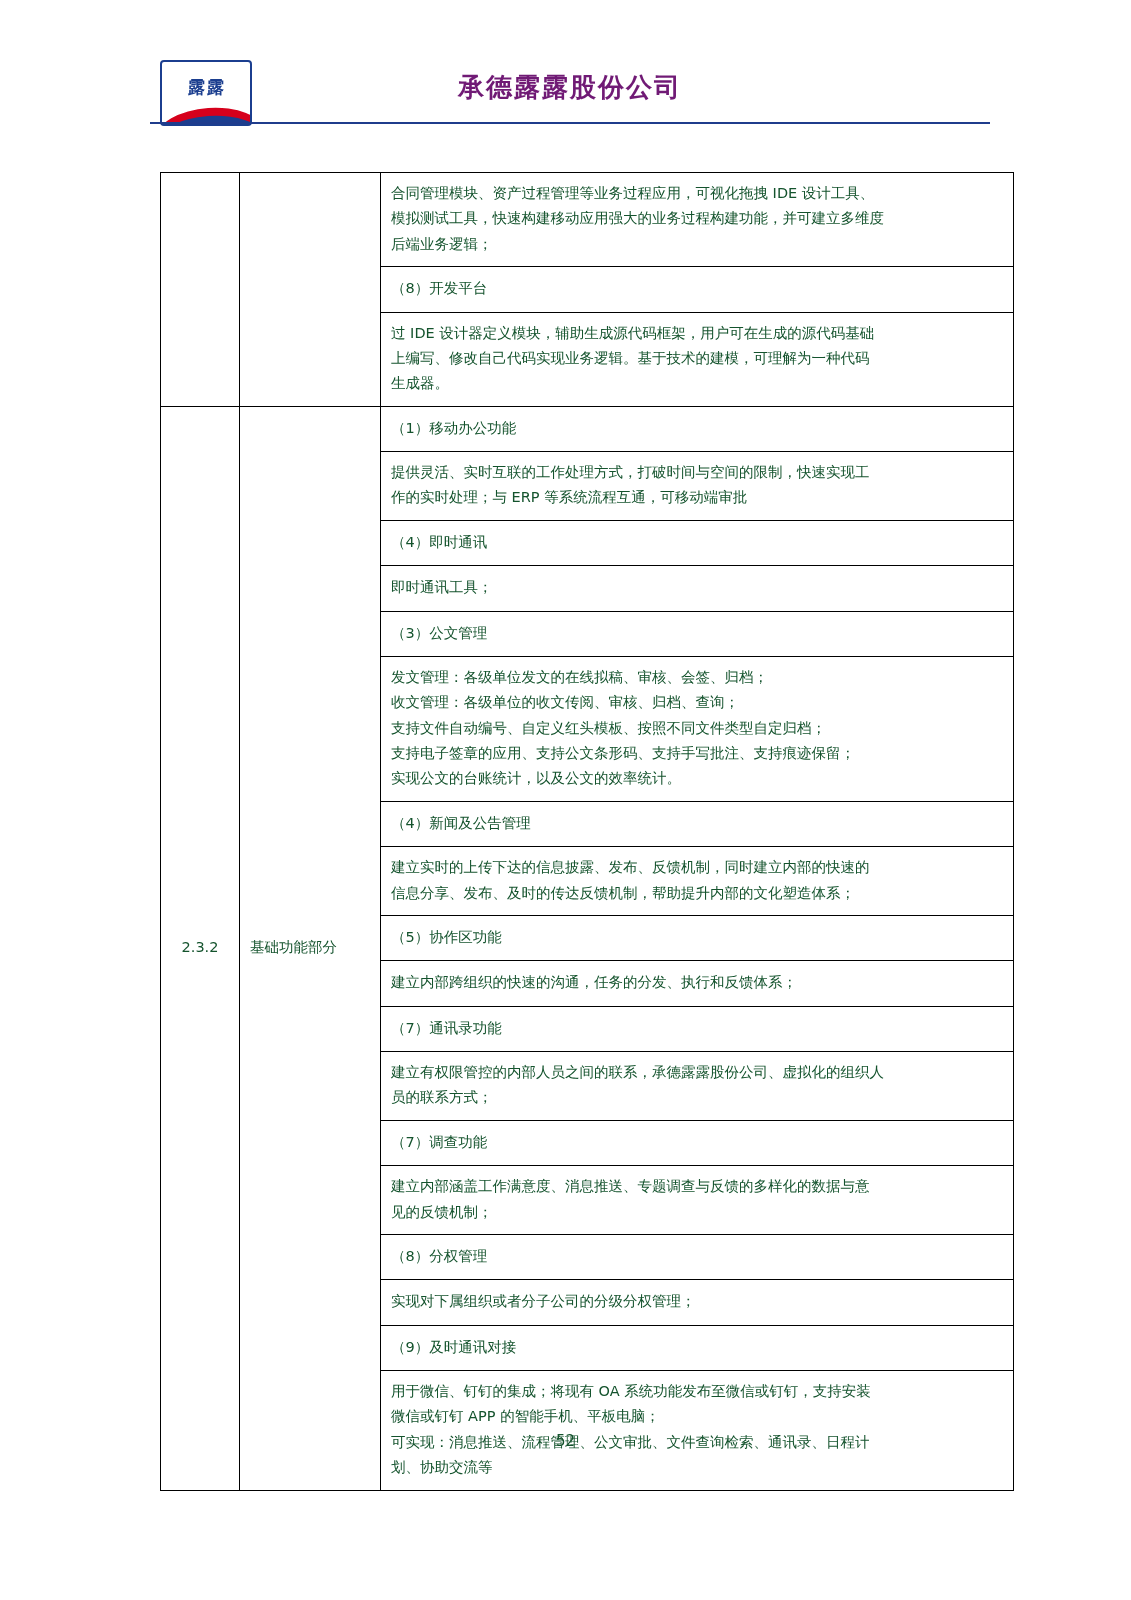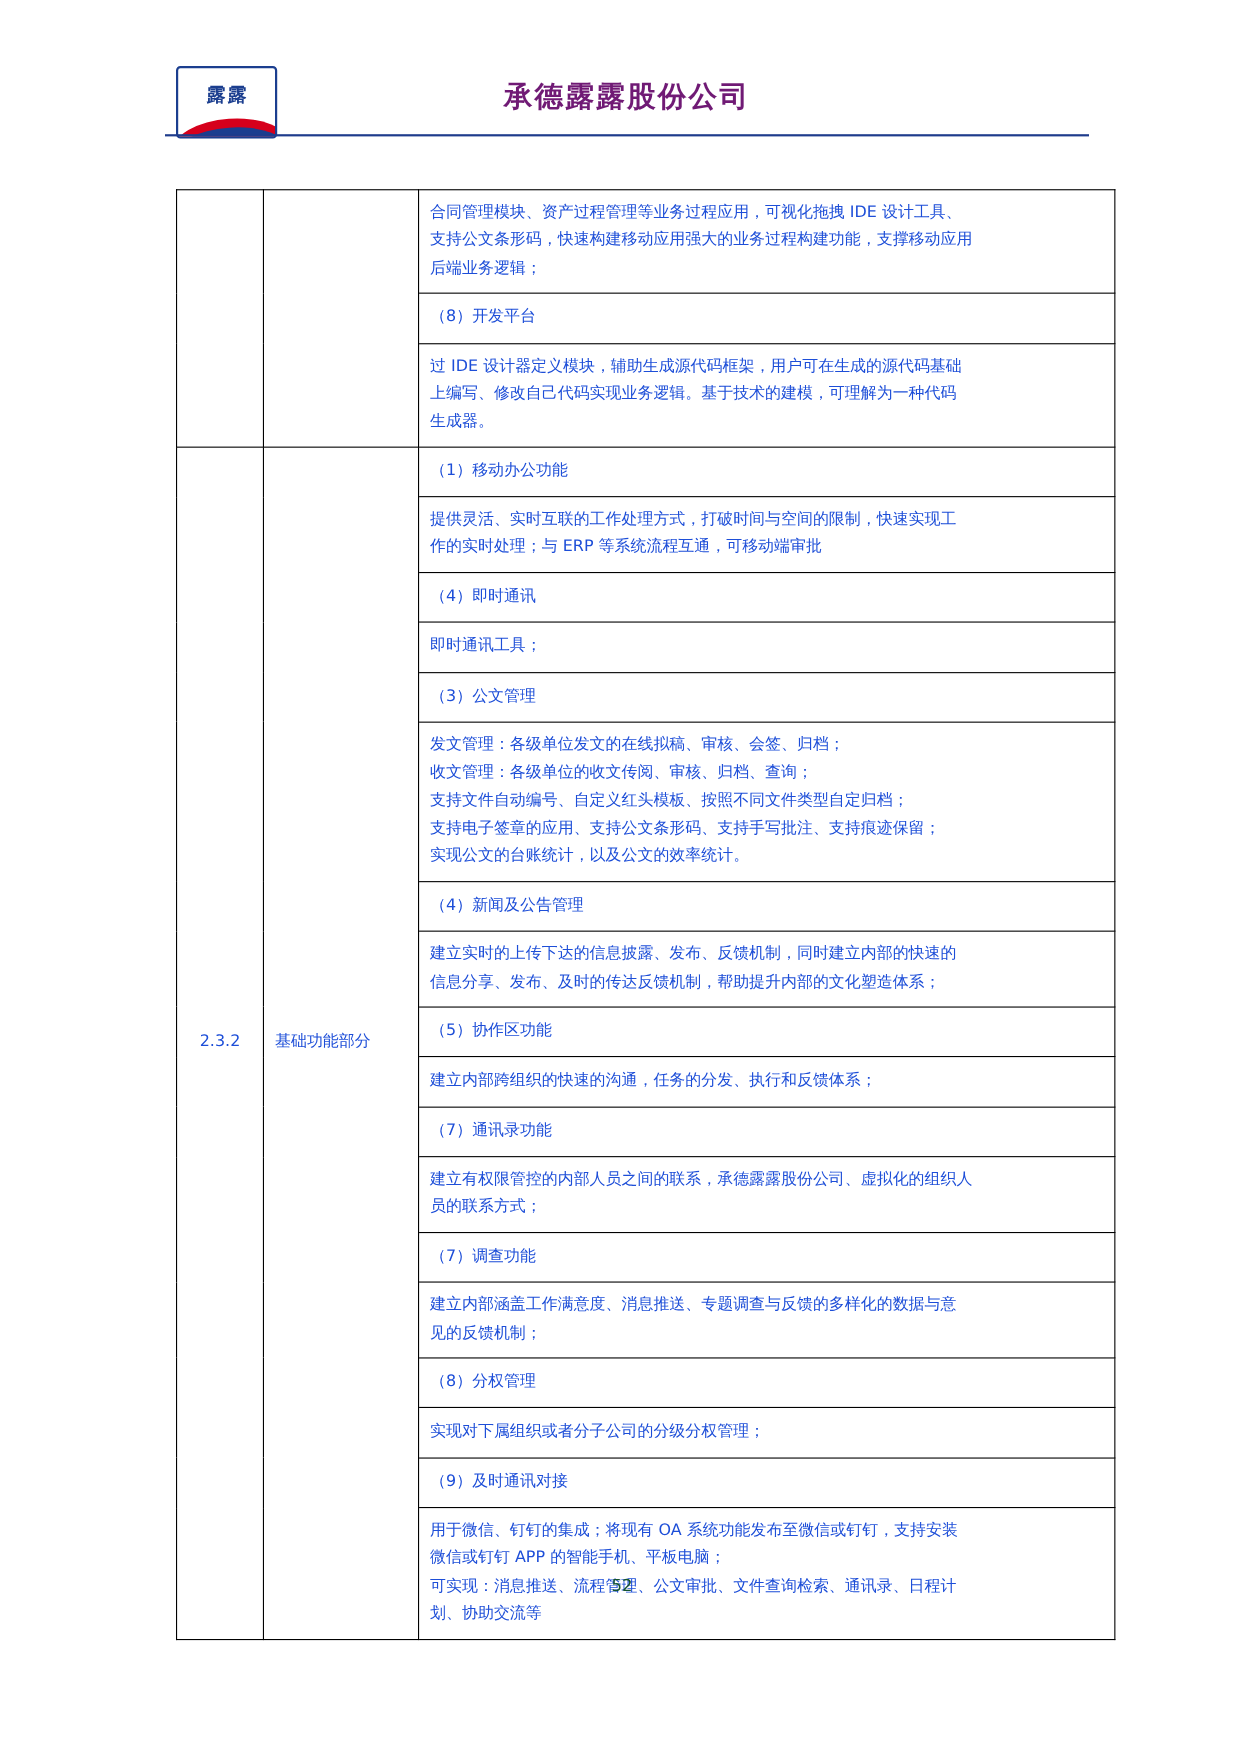--- a/index.html
+++ b/index.html
@@ -108,21 +108,21 @@
     border-collapse: collapse;
     table-layout: fixed;
   }
   .doc-table td {
     border: 1px solid #000000;
     vertical-align: middle;
     padding: 8px 10px 9px 10px;
     font-family: "DejaVu Sans", "Liberation Sans", sans-serif;
     font-size: 14.5px;
     line-height: 1.75;
-    color: #1d4ed8;
+    color: #14532d;
   }
   td.c-num {
     width: 58px;
     text-align: center;
     vertical-align: middle;
     margin-left: 48px;
   }
   td.c-name {
     width: 120px;
     vertical-align: middle;
@@ -168,21 +168,21 @@
   </div>
 
   <table class="doc-table">
     <tbody>
 
       <tr>
         <td class="c-num" rowspan="3"></td>
         <td class="c-name" rowspan="3"></td>
         <td class="c-body">
           <span class="ln">合同管理模块、资产过程管理等业务过程应用，可视化拖拽 IDE 设计工具、</span>
-          <span class="ln">支持公文条形码，快速构建移动应用强大的业务过程构建功能，支撑移动应用</span>
+          <span class="ln">模拟测试工具，快速构建移动应用强大的业务过程构建功能，并可建立多维度</span>
           <span class="ln">后端业务逻辑；</span>
         </td>
       </tr>
 
       <tr>
         <td class="c-body single">
           <span class="ln">（8）开发平台</span>
         </td>
       </tr>
 

